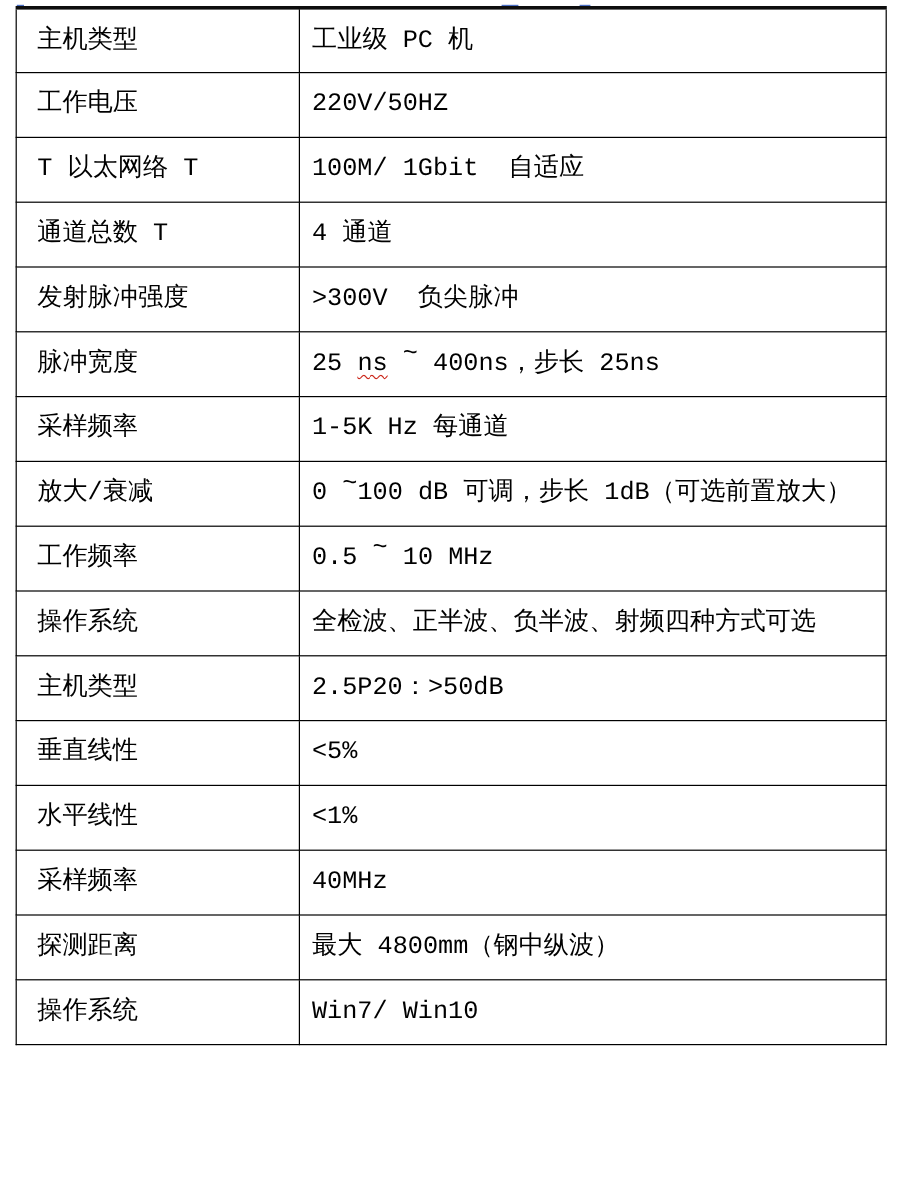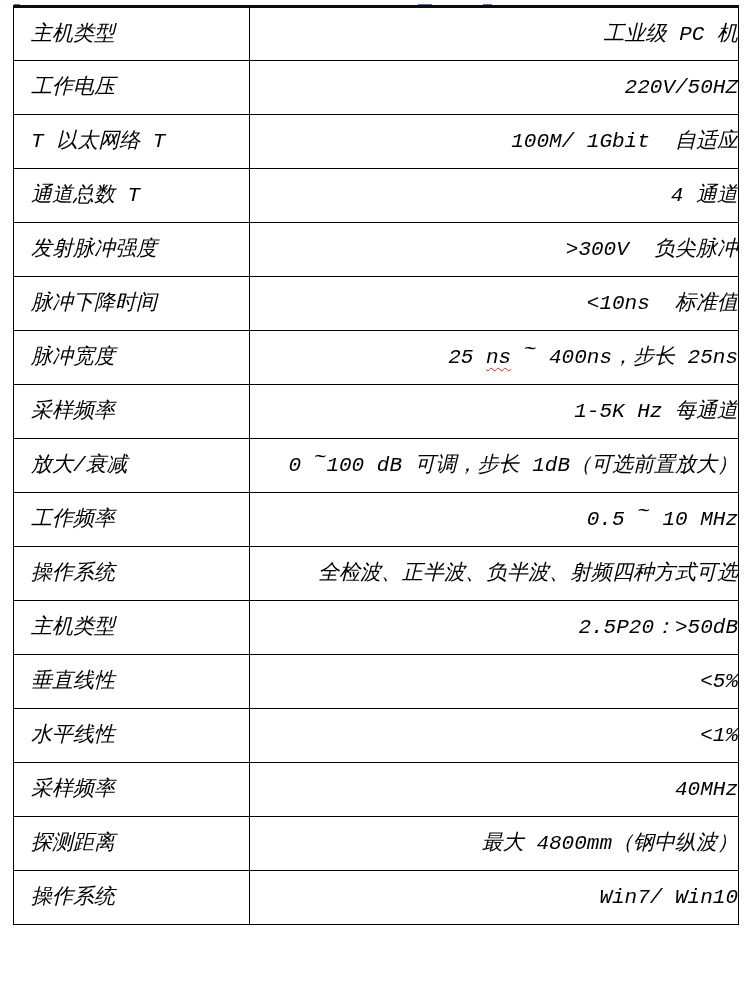--- a/index.html
+++ b/index.html
@@ -48,30 +48,28 @@
   .spec-table td {
     border: 1.5px solid #000000;
     height: 54px;
     box-sizing: border-box;
     vertical-align: middle;
     font-size: 21px;
     line-height: 1;
     white-space: pre;
     overflow: hidden;
     padding: 0;
-    font-style: italic;
   }
   .spec-table td.label-cell {
     width: 236px;
     padding-left: 17px;
   }
   .spec-table td.value-cell {
     width: 489px;
     padding-left: 10px;
-    text-align: right;
   }
   .tilde {
     position: relative;
     top: -8px;
     display: inline-block;
   }
   .misspell {
     text-decoration: underline;
     text-decoration-style: wavy;
     text-decoration-color: #cc2a1e;
@@ -108,24 +106,20 @@
   <tr>
     <td class="label-cell">通道总数 T</td>
     <td class="value-cell">4 通道</td>
   </tr>
 
   <tr>
     <td class="label-cell">发射脉冲强度</td>
     <td class="value-cell">&gt;300V  负尖脉冲</td>
   </tr>
 
-  <tr>
-    <td class="label-cell">脉冲下降时间</td>
-    <td class="value-cell">&lt;10ns  标准值</td>
-  </tr>
 
   <tr>
     <td class="label-cell">脉冲宽度</td>
     <td class="value-cell"><span>25 </span><span class="misspell">ns</span><span> </span><span class="tilde">~</span><span> 400ns，步长 25ns</span></td>
   </tr>
 
   <tr>
     <td class="label-cell">采样频率</td>
     <td class="value-cell">1-5K Hz 每通道</td>
   </tr>

